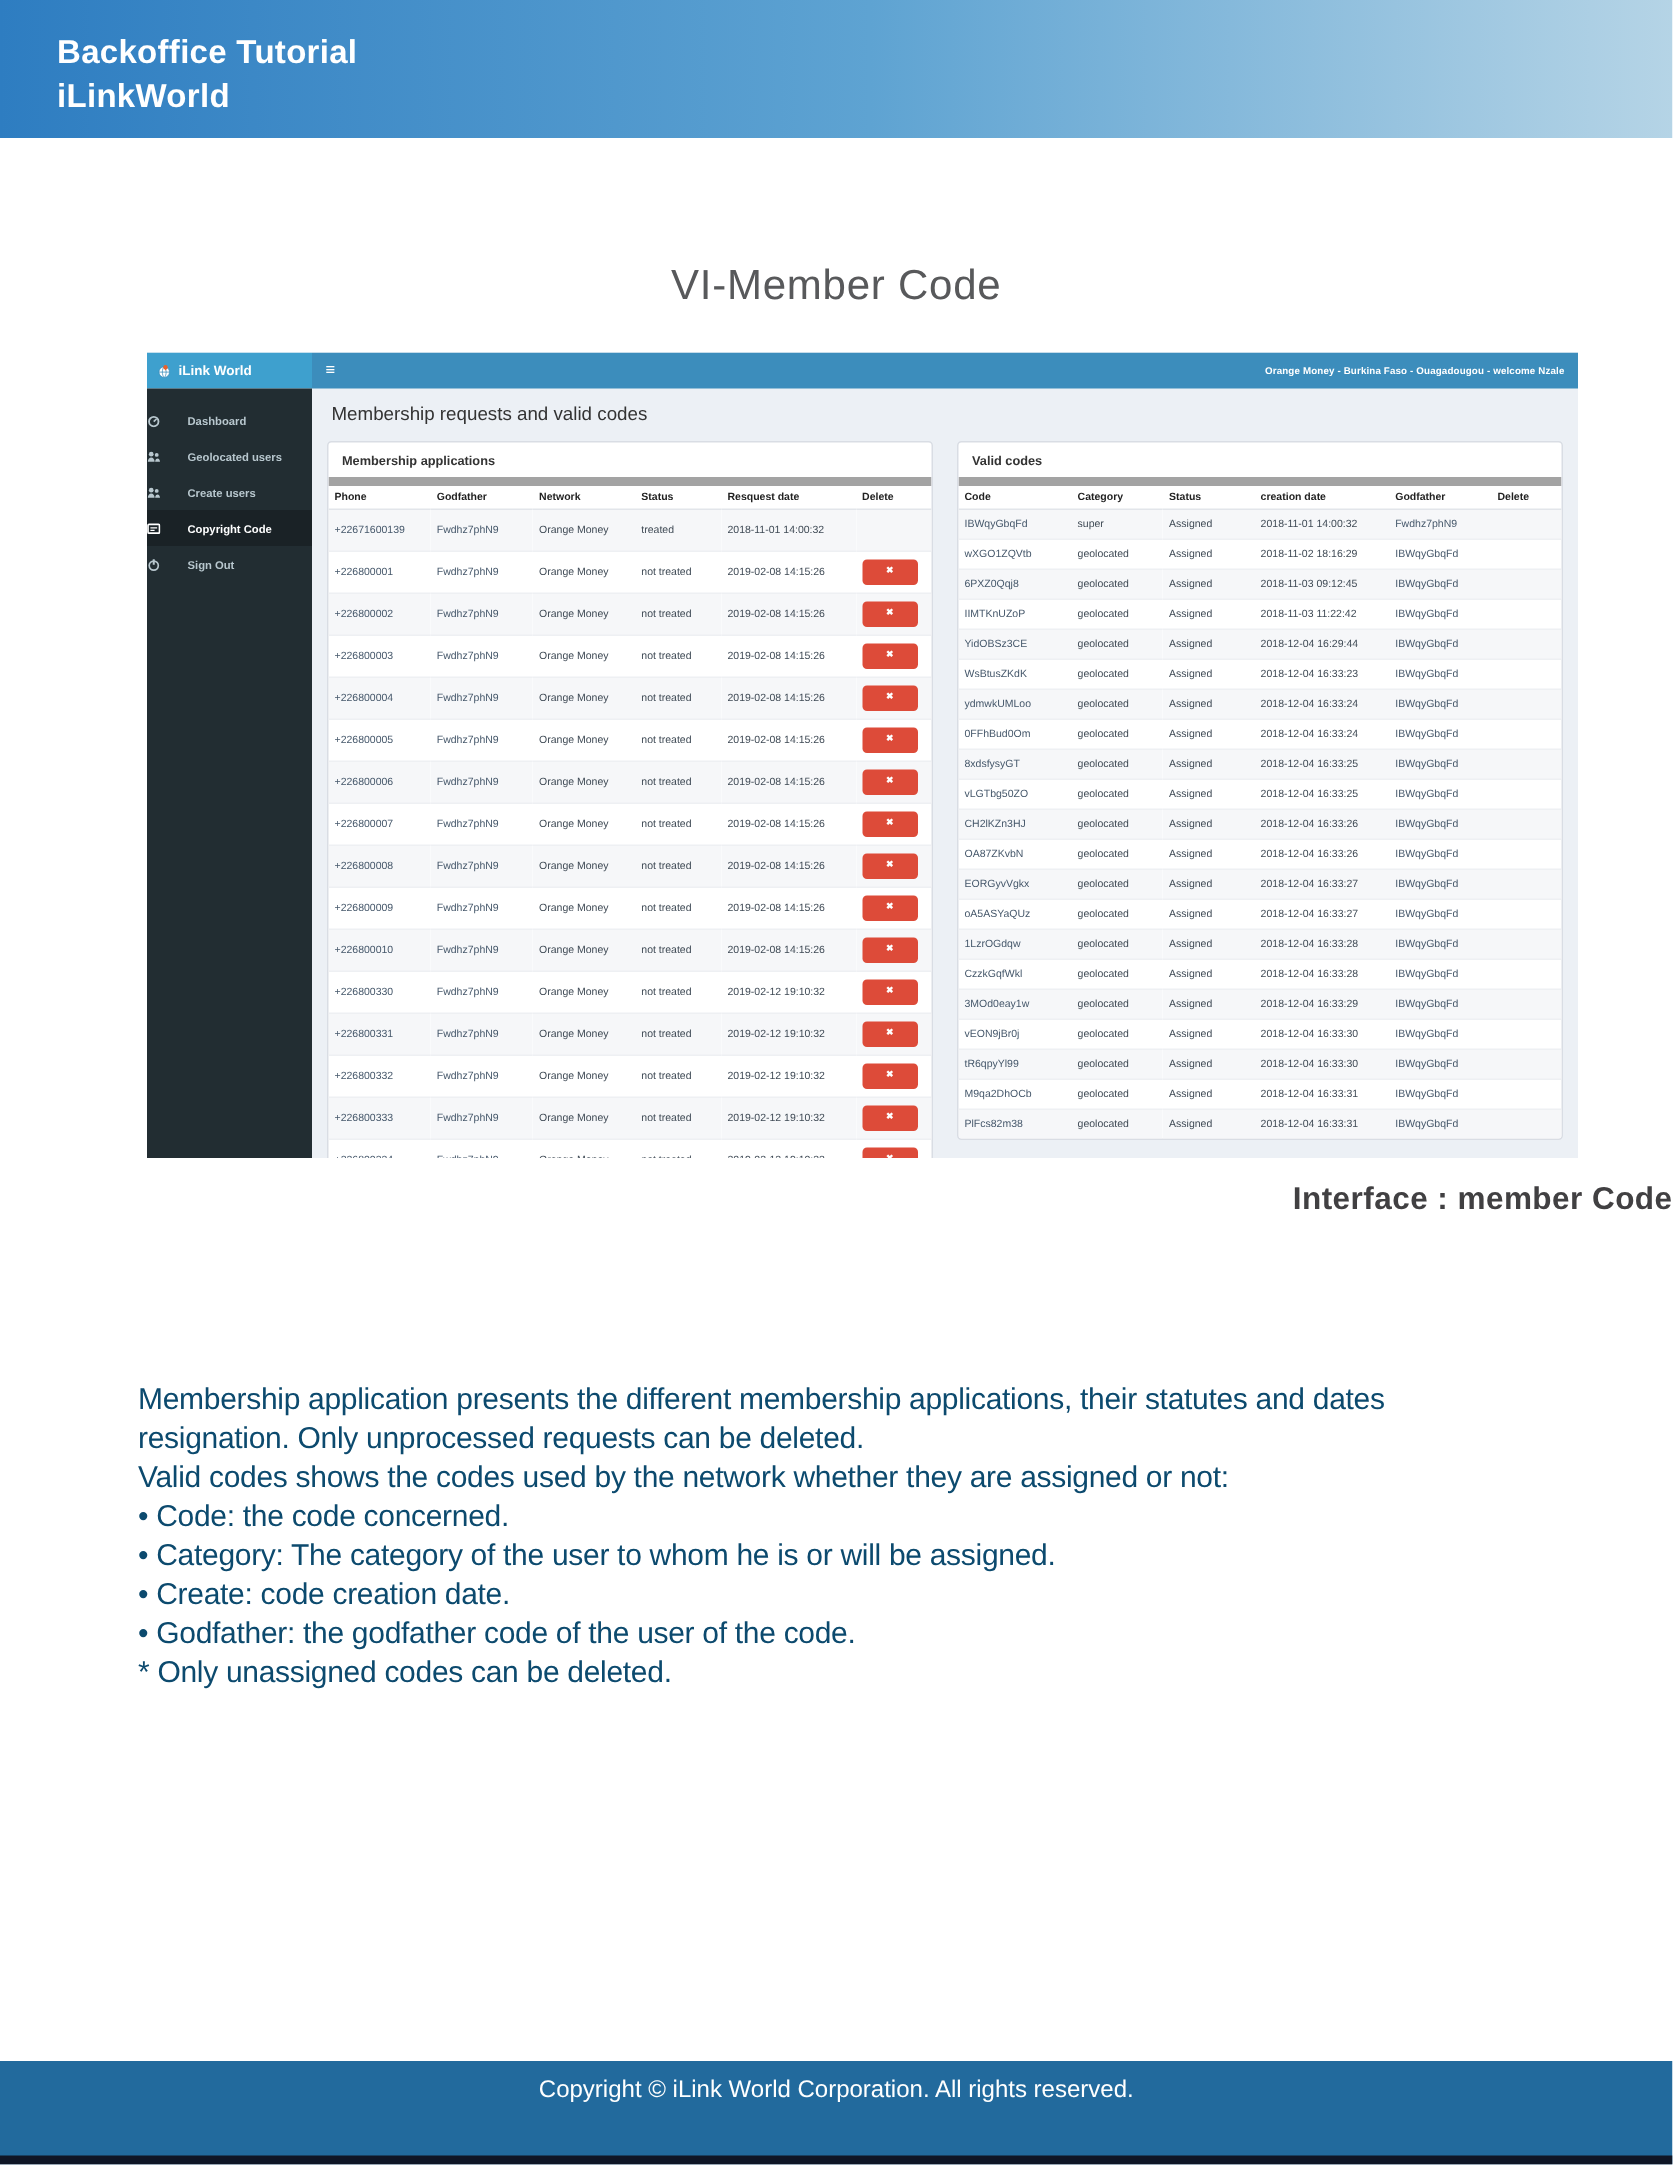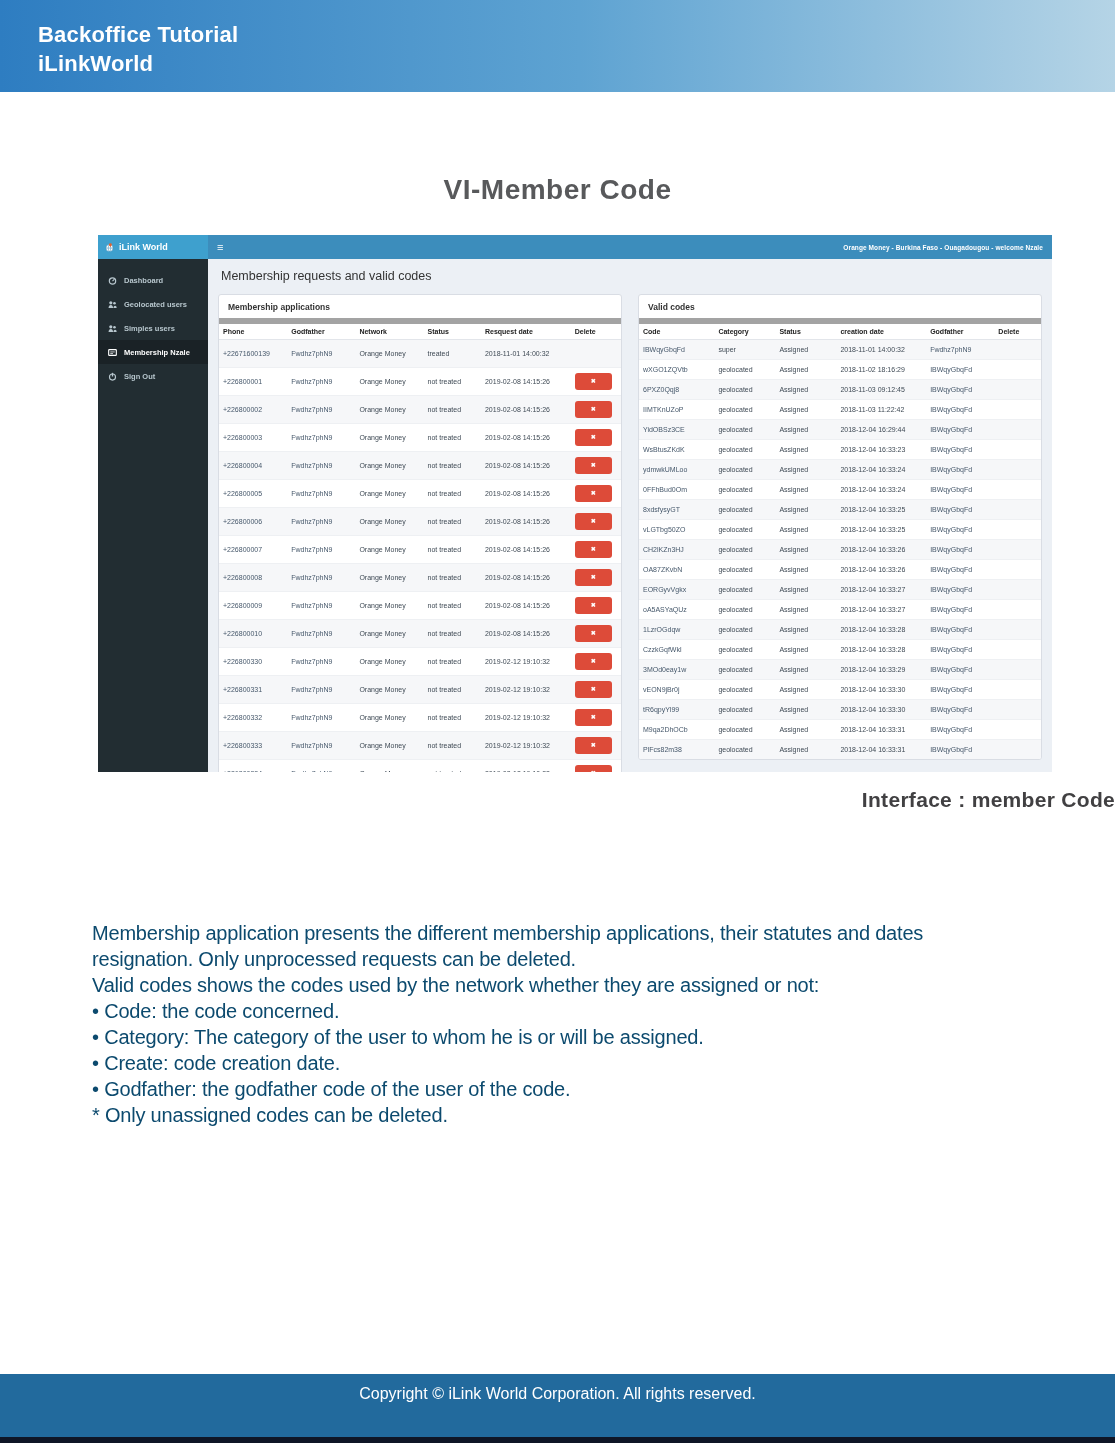--- a/index.html
+++ b/index.html
@@ -10,21 +10,21 @@
   
   .banner{
     position:absolute;left:0;top:0;width:1115px;height:92px;
     background:linear-gradient(90deg,var(--banner_start) 0%,#5ea3d2 52%,var(--banner_end) 100%);
     color:#fff;box-sizing:border-box;padding:20px 0 0 38px;
   }
   .banner .b-line{font-size:22px;font-weight:600;line-height:29px;letter-spacing:.2px;}
   
   .doc-title{
     position:absolute;left:0;top:174px;width:1115px;text-align:center;
-    font-size:28px;font-weight:bold;color:#58595b;letter-spacing:.5px;
+    font-size:28px;font-weight:normal;color:#58595b;letter-spacing:.5px;
   }
   .doc-caption{
     position:absolute;left:0;top:788px;width:1115px;text-align:right;
     font-size:21px;font-weight:bold;color:#414042;letter-spacing:.3px;
   }
   
   .app{
     position:absolute;left:98px;top:235px;width:954px;height:537px;
     background:#ecf0f5;overflow:hidden;font-family:"Liberation Sans",sans-serif;
   }
@@ -36,21 +36,21 @@
   .nav{
     flex:1;background:var(--header_blue);color:#fff;display:flex;align-items:center;
     justify-content:space-between;padding:0 9px;
   }
   .hamburger{font-size:11px;font-weight:bold;cursor:pointer;line-height:1;}
   .nav-right{font-size:6.5px;font-weight:bold;letter-spacing:.1px;}
   .app-body{display:flex;height:513px;}
   
   .sidebar{width:110px;background:var(--sidebar_dark);box-sizing:border-box;padding-top:9px;flex:none;}
   .side-item{
-    height:24px;display:flex;align-items:center;gap:7px;padding-left:10px;
+    height:24px;display:flex;align-items:center;gap:18px;
     color:#b8c7ce;font-size:7.5px;font-weight:bold;cursor:pointer;
   }
   .side-item.active{background:var(--sidebar_active);color:#fff;}
   .s-icon{width:9px;height:9px;display:inline-flex;}
   .s-icon svg{width:9px;height:9px;}
   
   .content{flex:1;box-sizing:border-box;padding:7px 10px;overflow:hidden;}
   .page-title{font-size:12.5px;font-weight:normal;color:#333;margin:3px 0 11px 3px;}
   .panels{display:flex;gap:16px;align-items:flex-start;}
   .panel{
@@ -148,31 +148,31 @@
         </div>
         <div class="side-item">
           <span class="s-icon">
             <svg viewBox="0 0 16 16">
               <circle cx="5" cy="5" r="2.8" fill="currentColor"></circle>
               <path d="M1 14c0-3 1.8-5 4-5s4 2 4 5z" fill="currentColor"></path>
               <circle cx="11.5" cy="5.8" r="2.3" fill="currentColor"></circle>
               <path d="M9.6 14c.3-2.4 1.4-3.8 2.9-3.8 1.6 0 2.8 1.6 2.9 3.8z" fill="currentColor"></path>
             </svg>
           </span>
-          <span>Simples users</span>
+          <span>Create users</span>
         </div>
         <div class="side-item active">
           <span class="s-icon">
             <svg viewBox="0 0 16 16">
               <rect x="1.2" y="2.8" width="13.6" height="10.4" rx="1.2" fill="none" stroke="currentColor" stroke-width="2"></rect>
               <line x1="4" y1="7" x2="12" y2="7" stroke="currentColor" stroke-width="1.4"></line>
               <line x1="4" y1="10" x2="9" y2="10" stroke="currentColor" stroke-width="1.4"></line>
             </svg>
           </span>
-          <span>Membership Nzale</span>
+          <span>Copyright Code</span>
         </div>
         <div class="side-item">
           <span class="s-icon">
             <svg viewBox="0 0 16 16">
               <circle cx="8" cy="9" r="5.4" fill="none" stroke="currentColor" stroke-width="2"></circle>
               <line x1="8" y1="1.5" x2="8" y2="8" stroke="currentColor" stroke-width="2.4"></line>
             </svg>
           </span>
           <span>Sign Out</span>
         </div>

